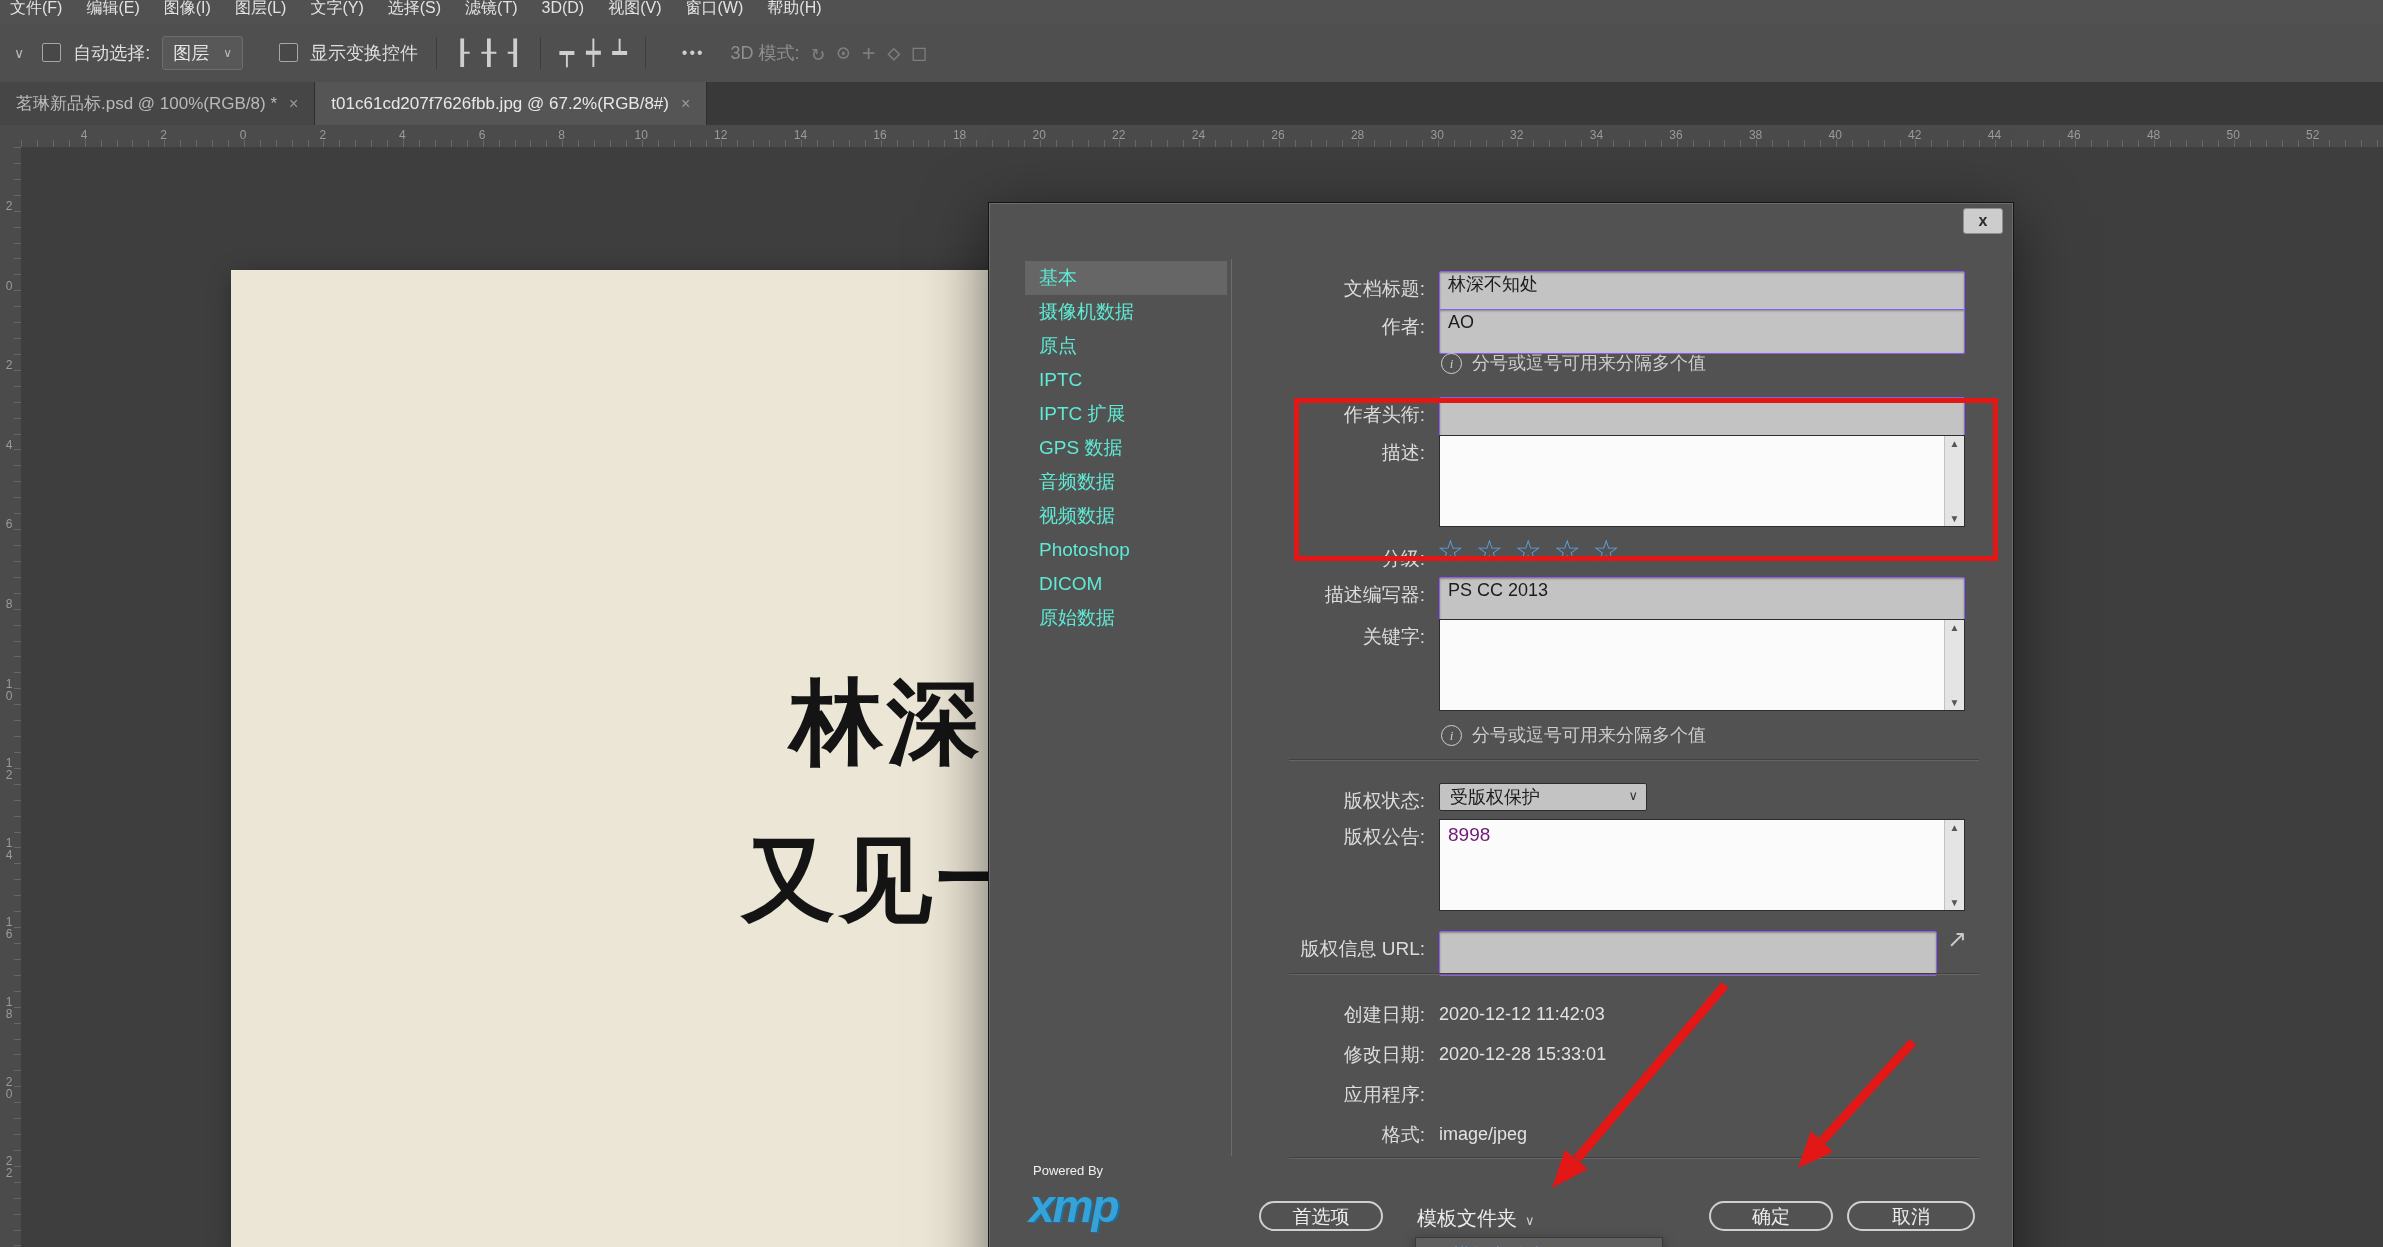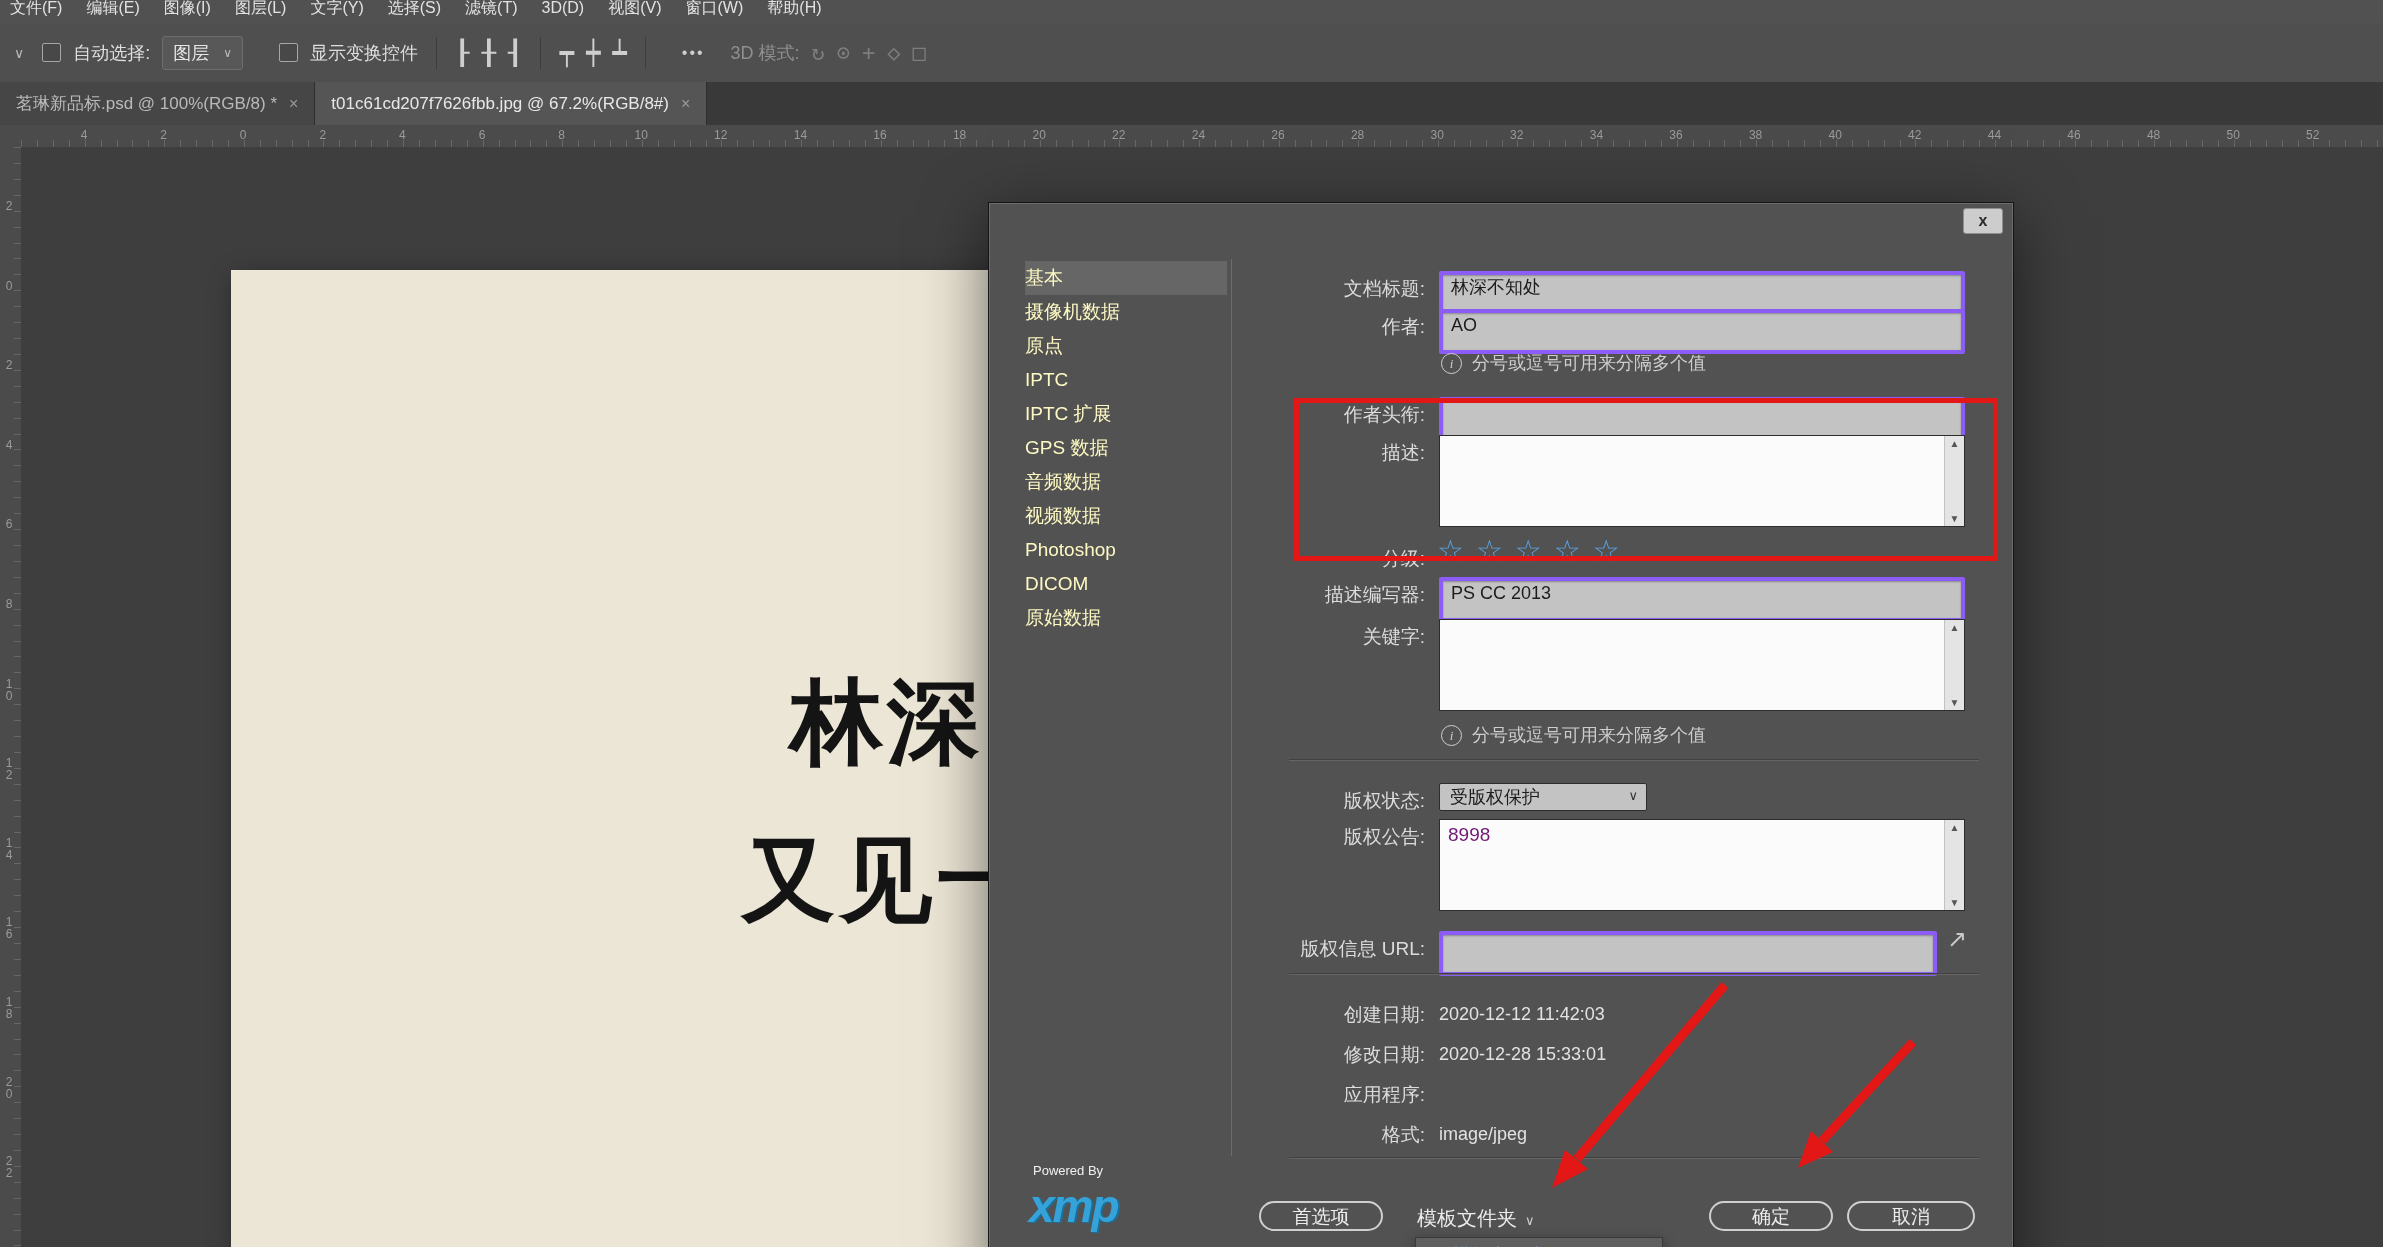--- a/index.html
+++ b/index.html
@@ -54,26 +54,26 @@
   .doc-text.line2{left:742px;top:818px;}
 
   
   .dialog{position:absolute;left:988px;top:202px;width:1024px;height:1104px;background:#525252;z-index:20;
     border:1px solid #141414;box-shadow:0 16px 60px rgba(0,0,0,.55), inset 0 0 0 1px #6d6d6d;}
   .dlg-title{position:absolute;top:0;left:0;right:0;height:34px;background:#3b3b3b;border-bottom:1px solid #2a2a2a;
     color:#d2d2d2;font-size:18px;line-height:34px;padding-left:14px;box-sizing:border-box;}
   .dlg-close{position:absolute;right:10px;top:5px;width:38px;height:24px;background:#cdcdcd;border:1px solid #8f8f8f;
     border-radius:3px;color:#2a2a2a;font-size:16px;font-weight:700;line-height:24px;text-align:center;}
   .sidebar{position:absolute;left:36px;top:58px;width:202px;}
-  .side-item{height:34px;line-height:34px;font-size:19px;color:#fef9c3;white-space:nowrap;}
+  .side-item{height:34px;line-height:34px;padding-left:14px;font-size:19px;color:#5eead4;white-space:nowrap;}
   .side-item.selected{background:#666666;}
   .vdiv{position:absolute;left:242px;top:56px;width:1px;height:897px;background:#6c6c6c;}
 
   .lbl{position:absolute;left:236px;width:200px;text-align:right;font-size:19px;color:#dcdcdc;line-height:27px;white-space:nowrap;}
-  .tfield{position:absolute;height:45px;background:#c3c3c3;border:4px solid #8b5cf6;border-radius:2px;box-sizing:border-box;
+  .tfield{position:absolute;height:45px;background:#c3c3c3;border:1px solid #8b5cf6;border-radius:2px;box-sizing:border-box;
     box-shadow:inset 0 1px 2px rgba(0,0,0,.3);}
   .tfield .fv{display:block;font-size:18px;color:#1c1c1c;line-height:25px;padding-left:8px;white-space:nowrap;overflow:hidden;}
   .tarea{position:absolute;background:#fbfbfb;border:1px solid #2d2d2d;box-sizing:border-box;}
   .ta-val{position:absolute;left:8px;top:4px;font-size:19px;color:#701a75;}
   .sbar{position:absolute;top:0;right:0;bottom:0;width:19px;background:#e4e4e4;border-left:1px solid #c2c2c2;}
   .sb-up,.sb-dn{position:absolute;left:0;right:0;text-align:center;font-size:10px;color:#555;}
   .sb-up{top:2px;} .sb-dn{bottom:2px;}
   .hint{position:absolute;left:452px;display:flex;align-items:center;gap:10px;}
   .info-ic{display:inline-block;width:19px;height:19px;border:1.5px solid #cfcfcf;border-radius:50%;color:#cfcfcf;
     font-size:13px;line-height:19px;text-align:center;font-style:italic;font-family:"Liberation Serif",serif;}

